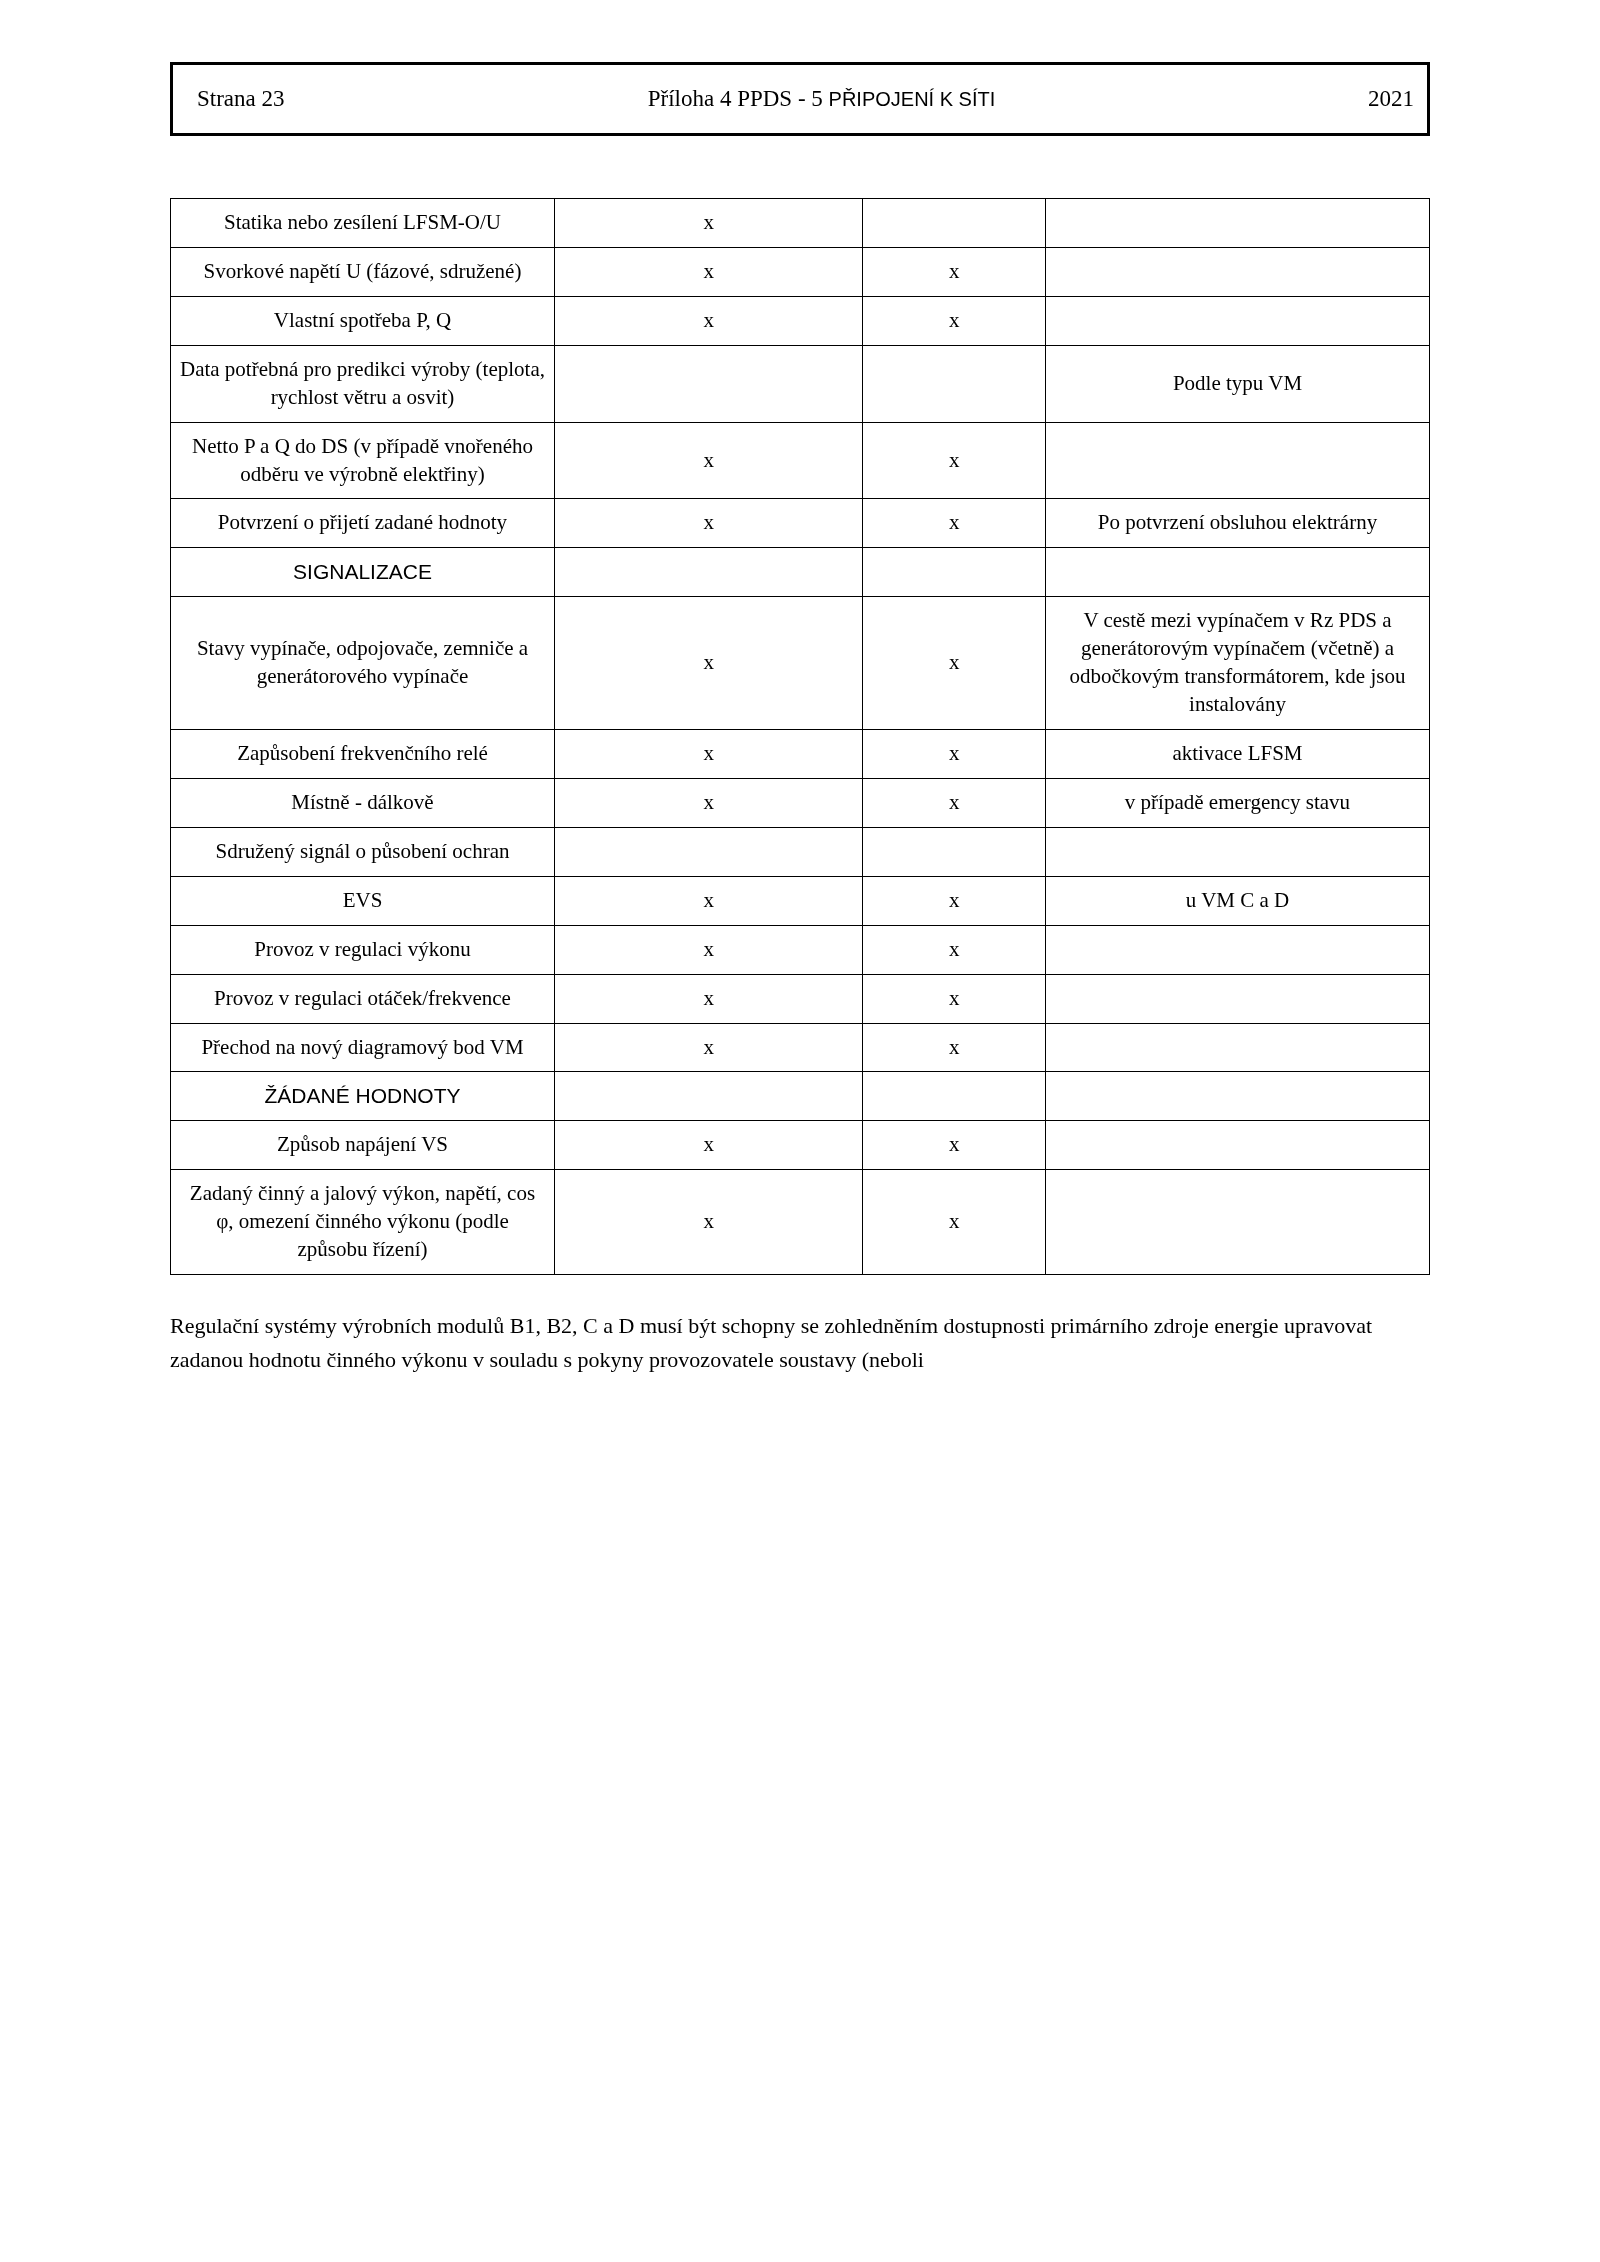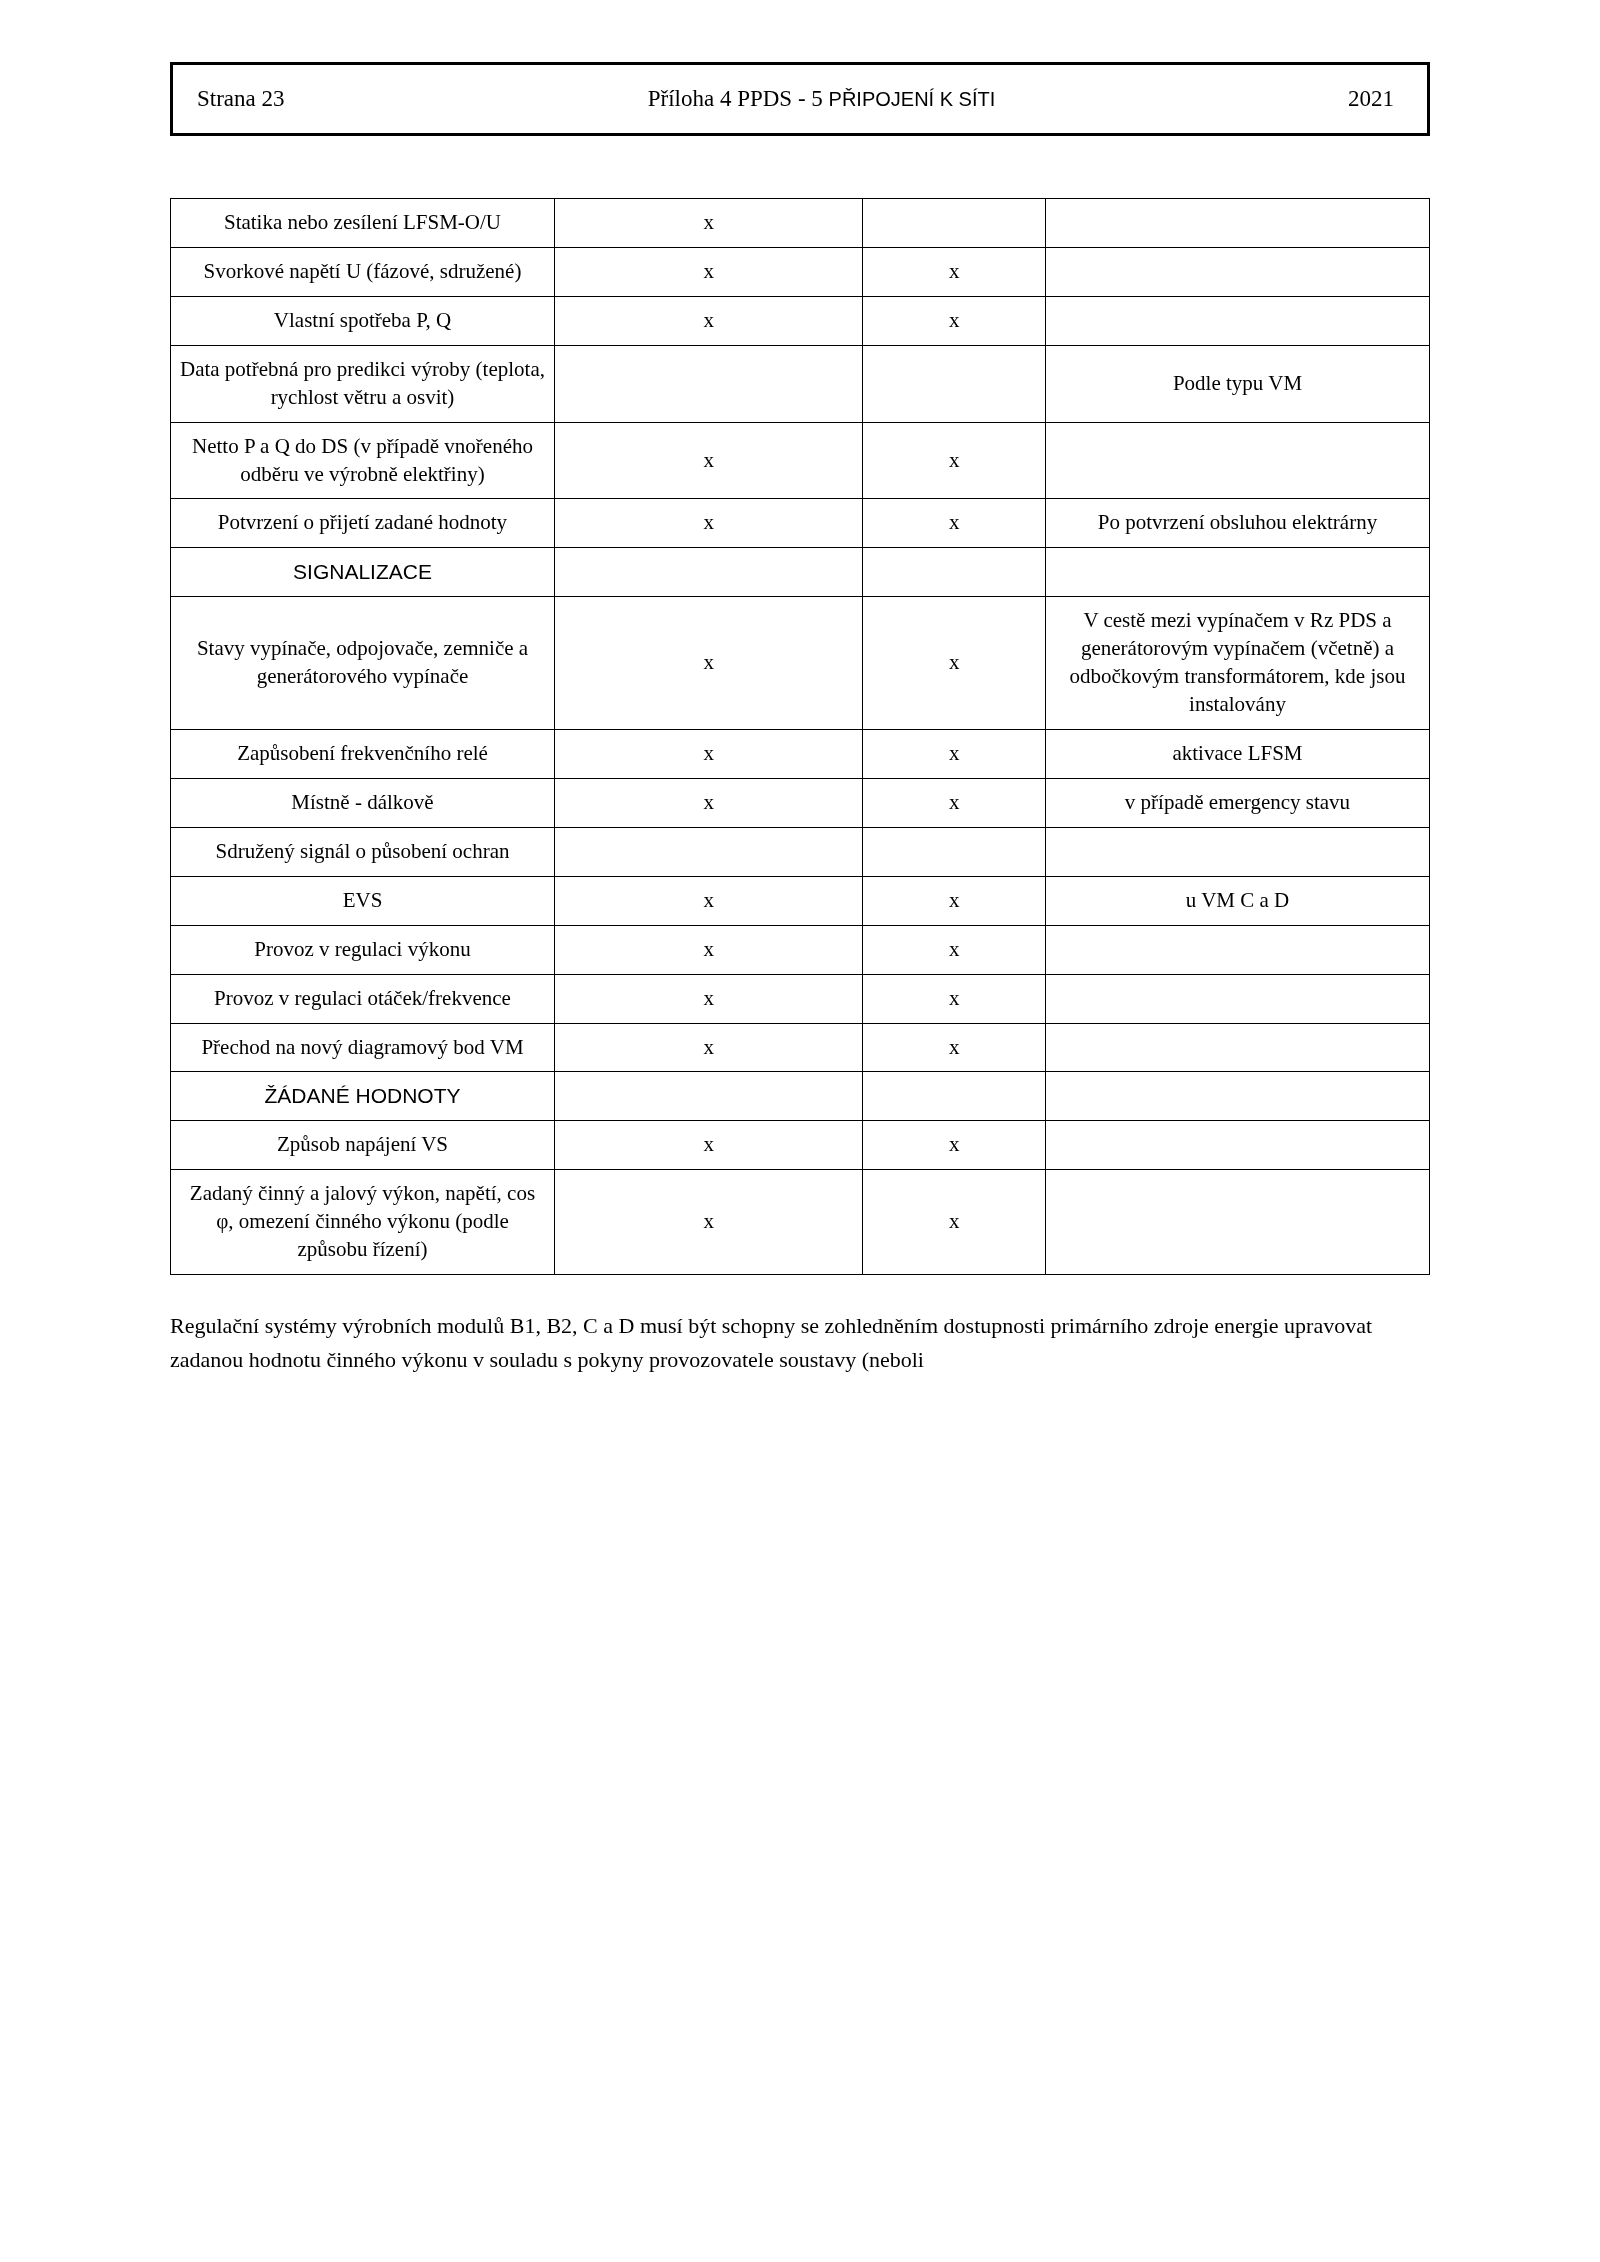--- a/index.html
+++ b/index.html
@@ -41,21 +41,21 @@
     text-align: center;
     font-size: 23px;
     white-space: nowrap;
   }
   .header-center .hdr-sans {
     font-family: "Liberation Sans", sans-serif;
     font-size: 20px;
   }
   .header-right {
     position: absolute;
-    right: 33px;
+    right: 13px;
     font-size: 23px;
   }
 
   
   table.main-table {
     border-collapse: collapse;
     width: 100%;
     table-layout: fixed;
   }
   table.main-table td {

